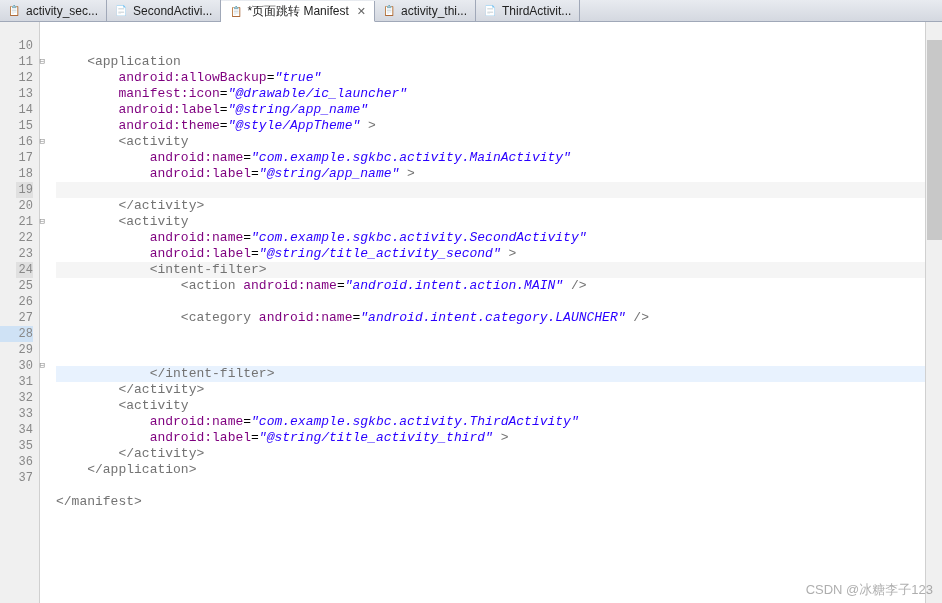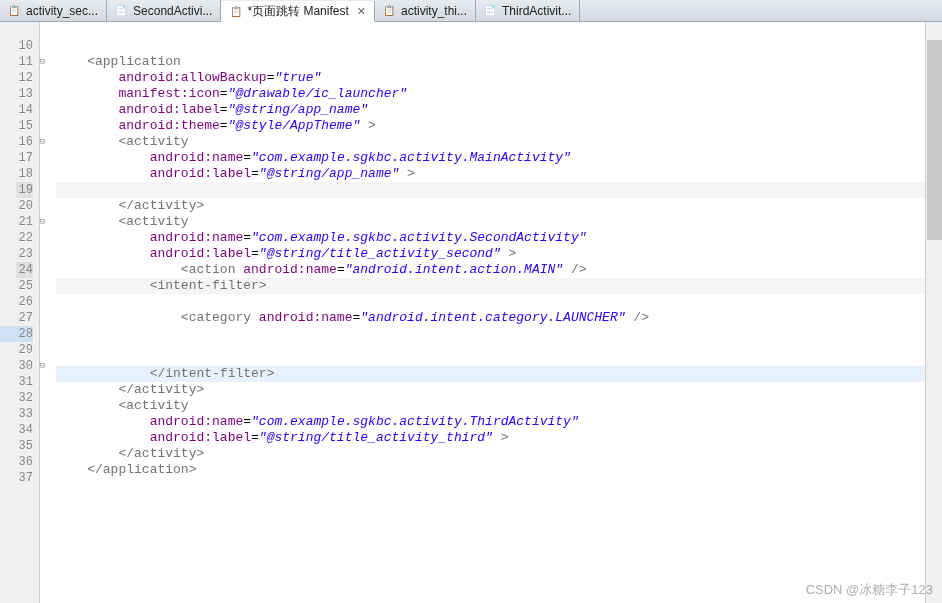--- a/index.html
+++ b/index.html
@@ -191,32 +191,33 @@
       <div class="code-line"><span>        </span><span class="attr-name">android:label</span><span>=</span><span class="attr-val">"@string/app_name"</span></div>
       <div class="code-line"><span>        </span><span class="attr-name">android:theme</span><span>=</span><span class="attr-val">"@style/AppTheme"</span><span class="tag"> &gt;</span></div>
       <div class="code-line"><span>        </span><span class="tag">&lt;activity</span></div>
       <div class="code-line"><span>            </span><span class="attr-name">android:name</span><span>=</span><span class="attr-val">"com.example.sgkbc.activity.MainActivity"</span></div>
       <div class="code-line"><span>            </span><span class="attr-name">android:label</span><span>=</span><span class="attr-val">"@string/app_name"</span><span class="tag"> &gt;</span></div>
       <div class="code-line hl"></div>
       <div class="code-line"><span>        </span><span class="tag">&lt;/activity&gt;</span></div>
       <div class="code-line"><span>        </span><span class="tag">&lt;activity</span></div>
       <div class="code-line"><span>            </span><span class="attr-name">android:name</span><span>=</span><span class="attr-val">"com.example.sgkbc.activity.SecondActivity"</span></div>
       <div class="code-line"><span>            </span><span class="attr-name">android:label</span><span>=</span><span class="attr-val">"@string/title_activity_second"</span><span class="tag"> &gt;</span></div>
+      <div class="code-line hl"><span>            </span><span class="tag">&lt;intent-filter&gt;</span></div>
       <div class="code-line"><span>                </span><span class="tag">&lt;action </span><span class="attr-name">android:name</span><span>=</span><span class="attr-val">"android.intent.action.MAIN"</span><span class="tag"> /&gt;</span></div>
-      <div class="code-line hl"><span>            </span><span class="tag">&lt;intent-filter&gt;</span></div>
       <div class="code-line"></div>
       <div class="code-line"><span>                </span><span class="tag">&lt;category </span><span class="attr-name">android:name</span><span>=</span><span class="attr-val">"android.intent.category.LAUNCHER"</span><span class="tag"> /&gt;</span></div>
       <div class="code-line current"><span>            </span><span class="tag">&lt;/intent-filter&gt;</span></div>
       <div class="code-line"><span>        </span><span class="tag">&lt;/activity&gt;</span></div>
       <div class="code-line"><span>        </span><span class="tag">&lt;activity</span></div>
       <div class="code-line"><span>            </span><span class="attr-name">android:name</span><span>=</span><span class="attr-val">"com.example.sgkbc.activity.ThirdActivity"</span></div>
       <div class="code-line"><span>            </span><span class="attr-name">android:label</span><span>=</span><span class="attr-val">"@string/title_activity_third"</span><span class="tag"> &gt;</span></div>
       <div class="code-line"><span>        </span><span class="tag">&lt;/activity&gt;</span></div>
       <div class="code-line"><span>    </span><span class="tag">&lt;/application&gt;</span></div>
       <div class="code-line"></div>
+      <div class="code-line"><span class="tag">&lt;/manifest&gt;</span></div>
       <div class="code-line"></div>
     </div>
 </div>
 
 <div class="scrollbar">
   <div class="scroll-thumb"></div>
 </div>
 
 <div class="watermark">CSDN @冰糖李子123</div>
 

